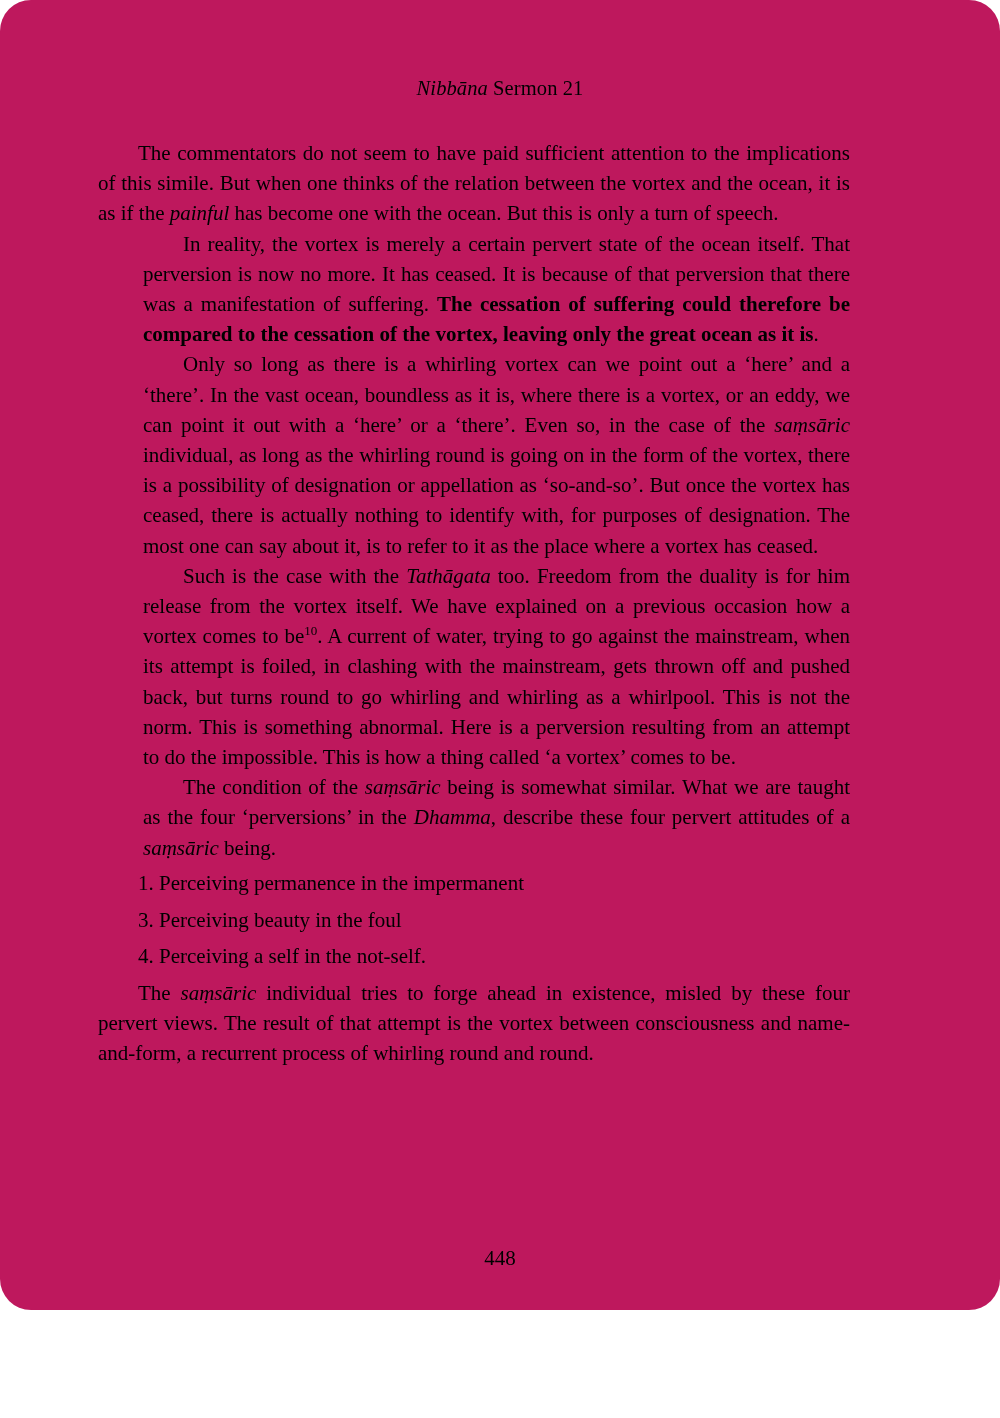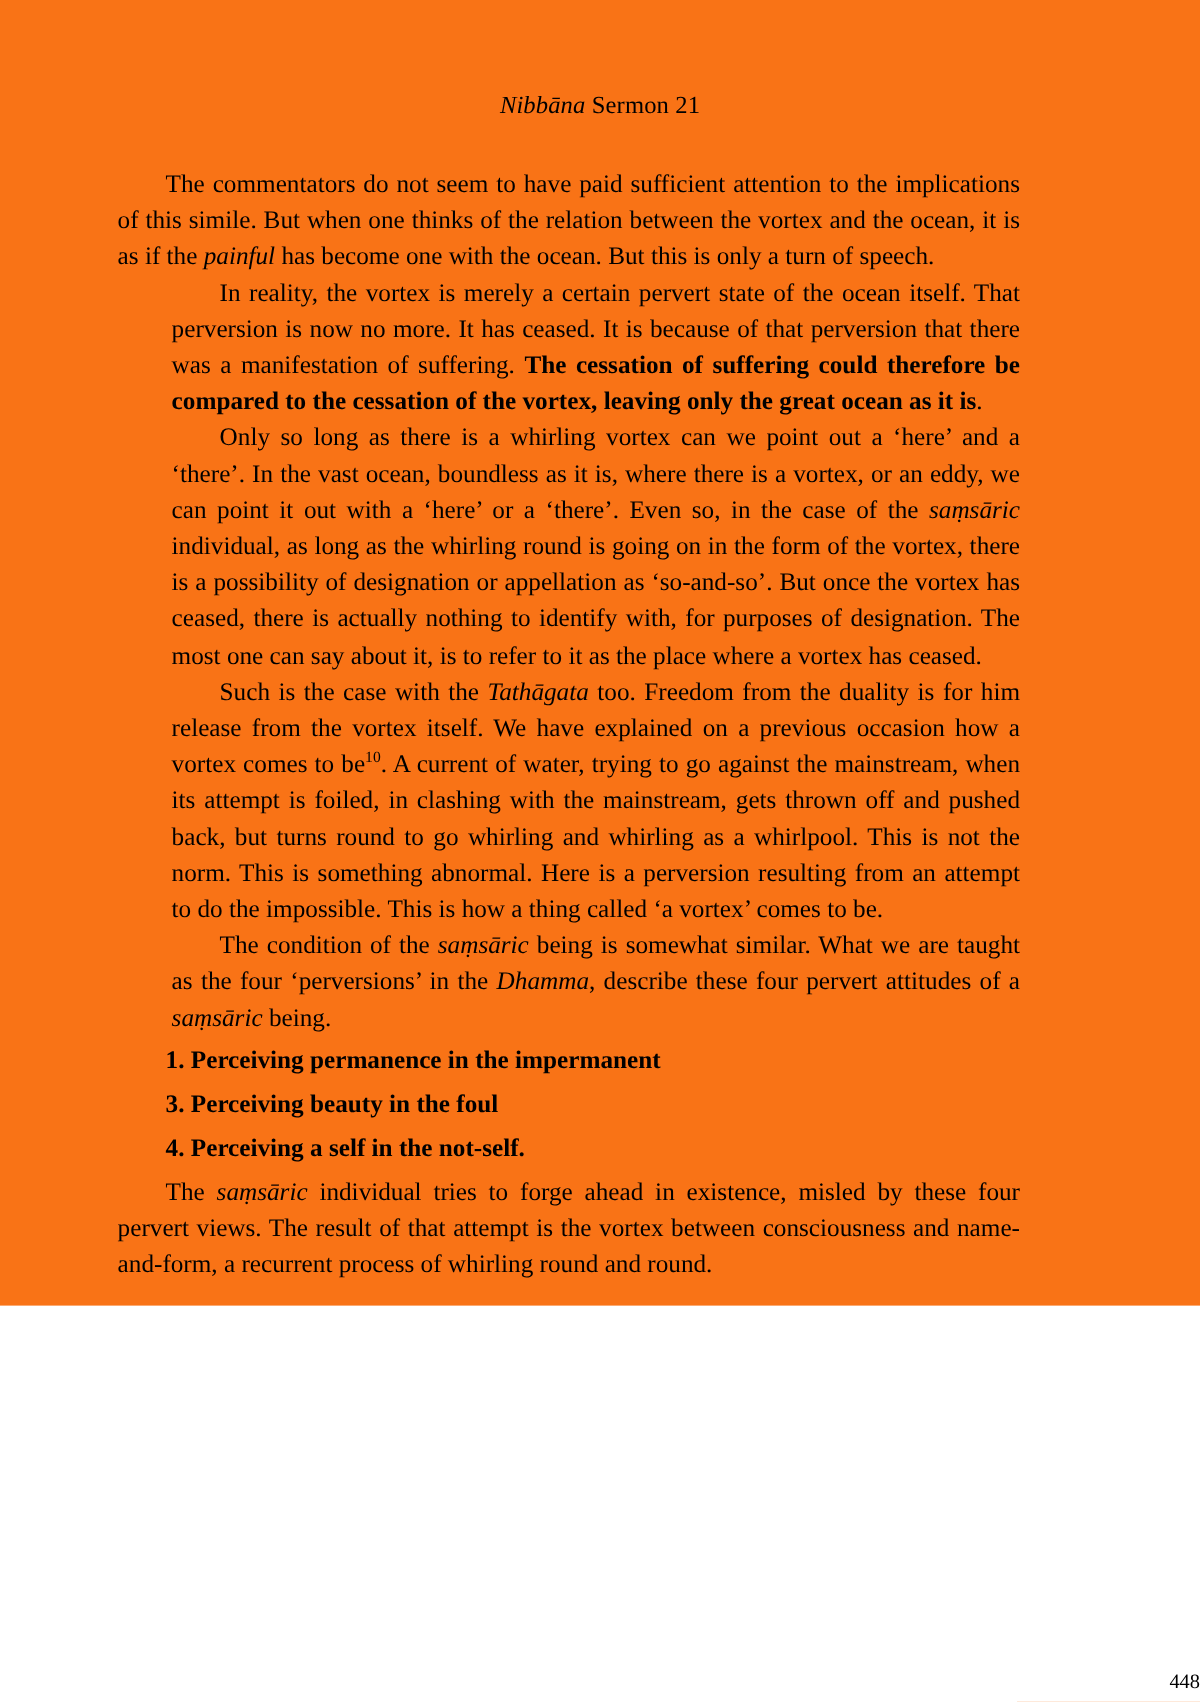--- a/index.html
+++ b/index.html
@@ -10,23 +10,24 @@
   body {
     width: 1000px;
     height: 1418px;
     font-family: "Liberation Serif", "DejaVu Serif", serif;
     color: #000000;
     -webkit-font-smoothing: antialiased;
   }
   .page {
     position: relative;
     width: 1000px;
-    height: 1088px;
-    background: #f97316;
+    height: 1310px;
+    background: #be185d;
     box-sizing: border-box;
+    border-radius: 31px;
   }
   .running-head {
     position: absolute;
     top: 74px;
     left: 0;
     width: 1000px;
     text-align: center;
     font-size: 20.5px;
     line-height: 28px;
     letter-spacing: 0.1px;
@@ -58,37 +59,36 @@
   .bd { font-weight: bold; }
   sup.fn {
     font-size: 13px;
     vertical-align: super;
     line-height: 0;
   }
   ol.perversions {
     list-style: none;
     margin: 5px 0 6px 0;
     padding: 0;
-    font-weight: bold;
   }
   ol.perversions li {
     font-size: 21px;
     line-height: 30.2px;
     padding: 0 0 0 40px;
     margin: 0 0 6.5px 0;
     text-align: left;
     white-space: nowrap;
   }
   .folio {
     position: absolute;
-    top: 1388px;
+    top: 1244px;
     left: 0;
     width: 1000px;
-    text-align: right;
-    font-size: 17px;
+    text-align: center;
+    font-size: 21px;
     line-height: 28px;
   }
 </style>
 </head>
 <body>
 
 <div class="page">
 
   <div class="running-head">
     <span class="rh-book">Nibbāna</span><span> Sermon  21</span>

